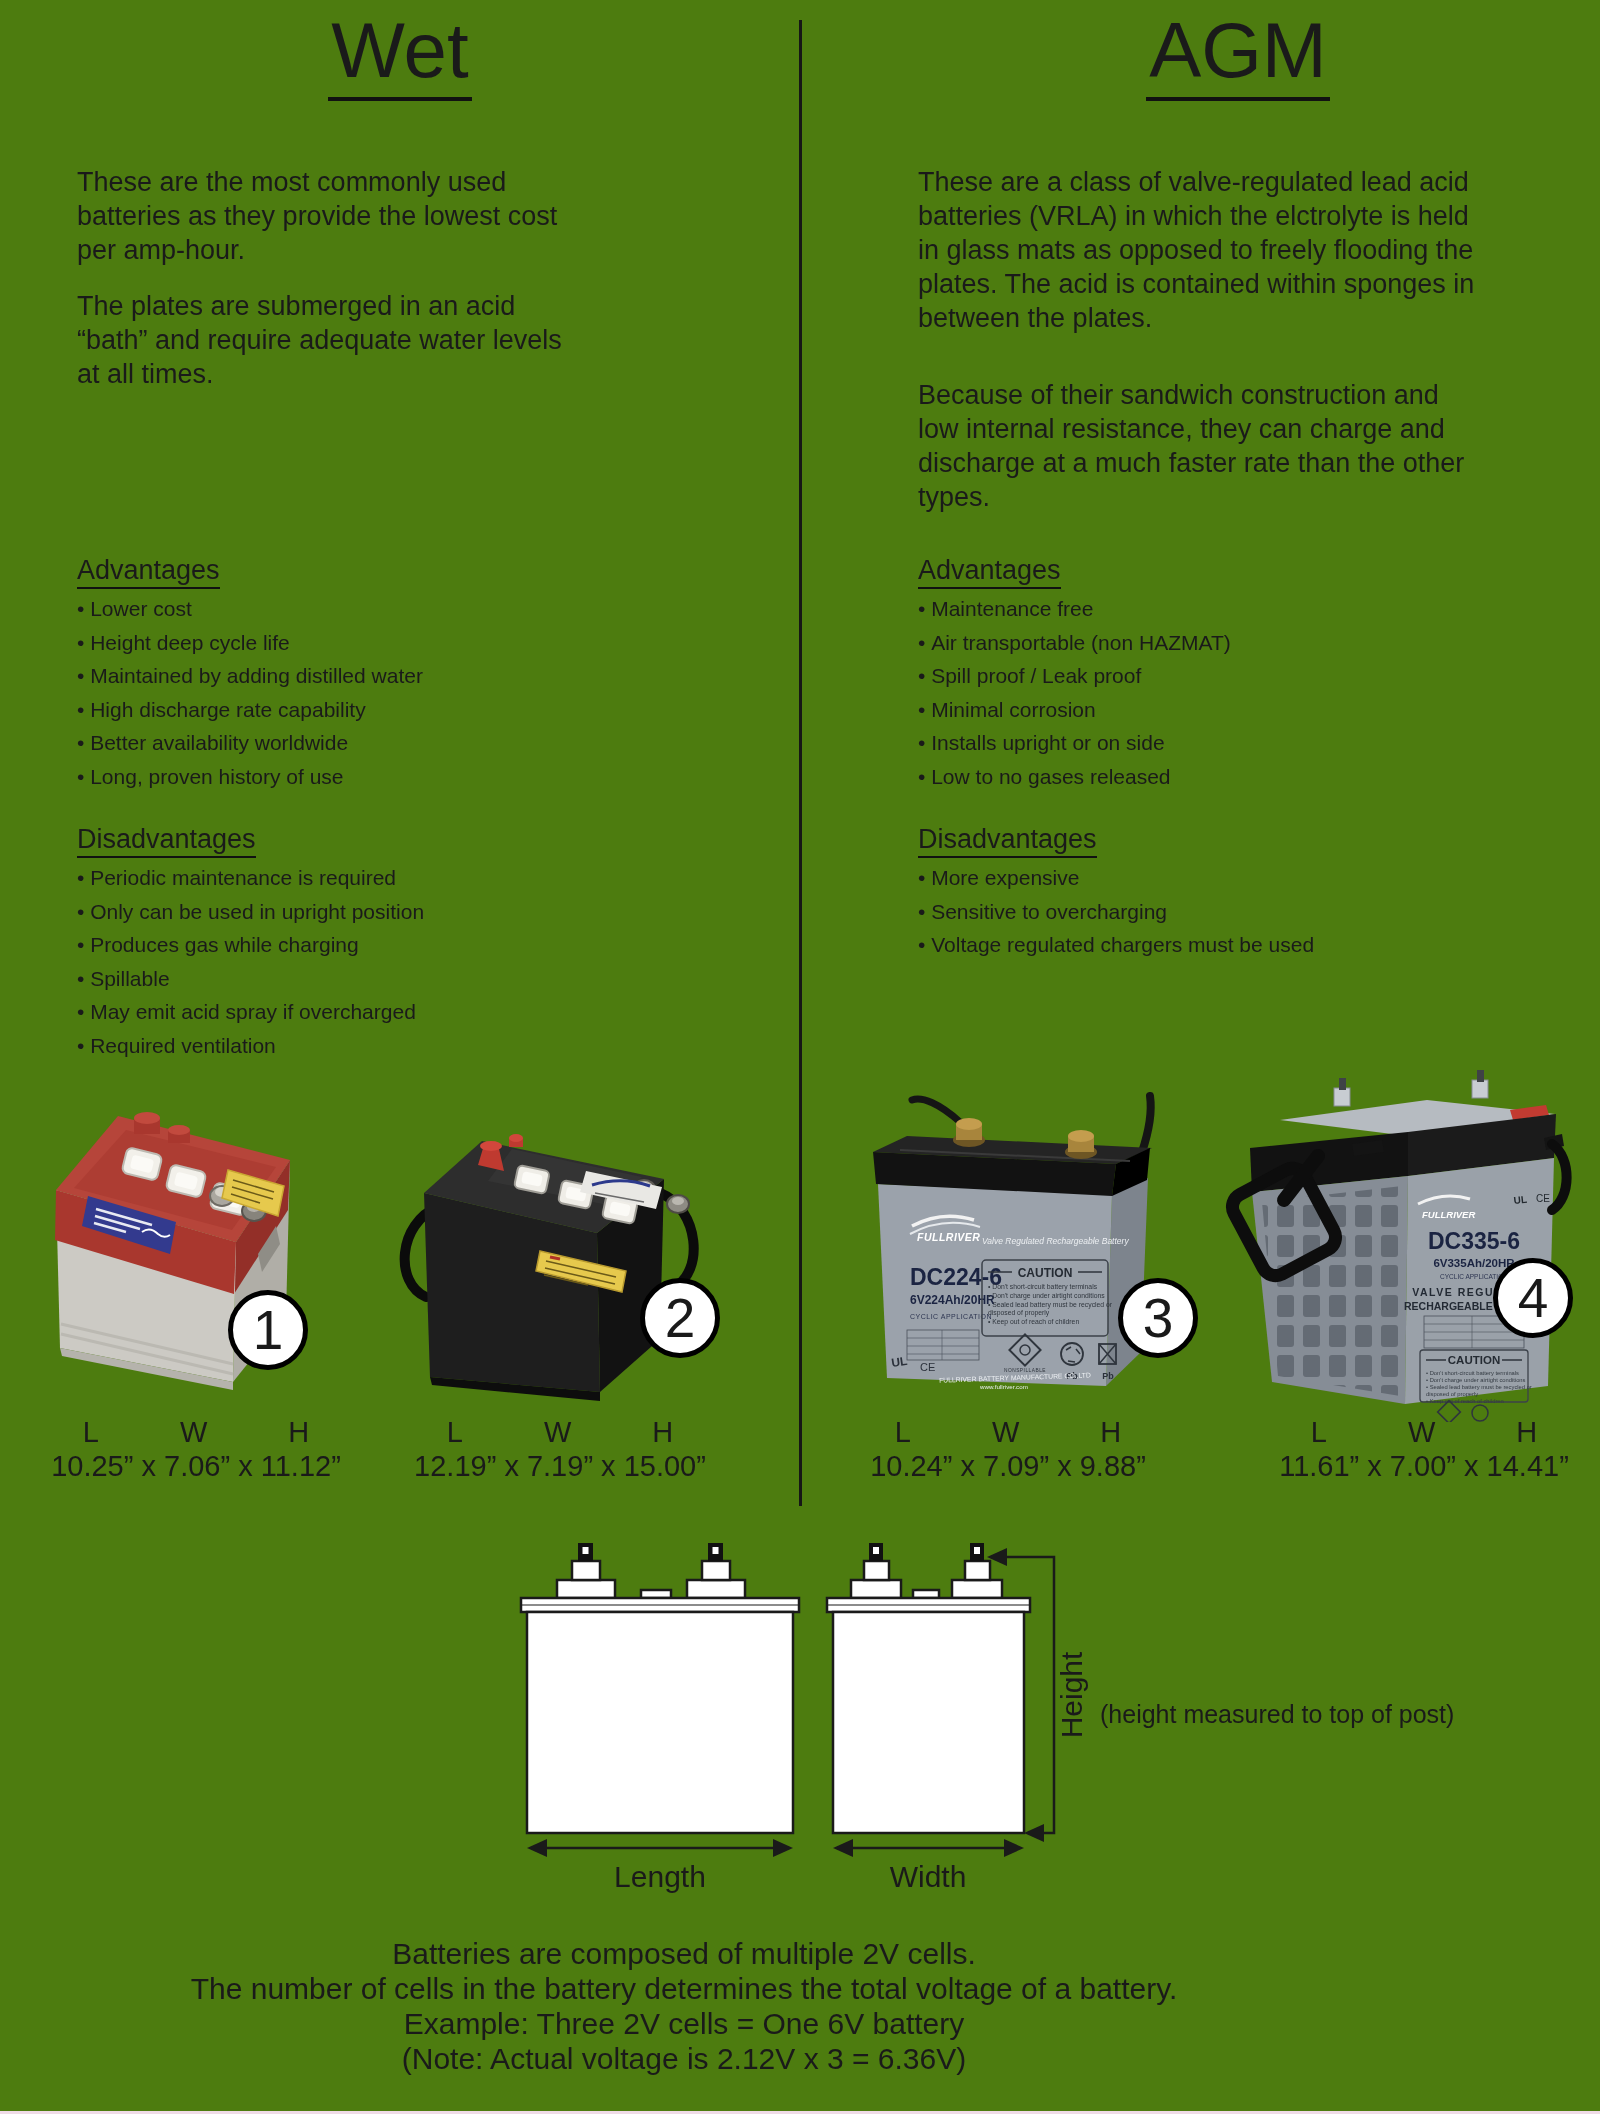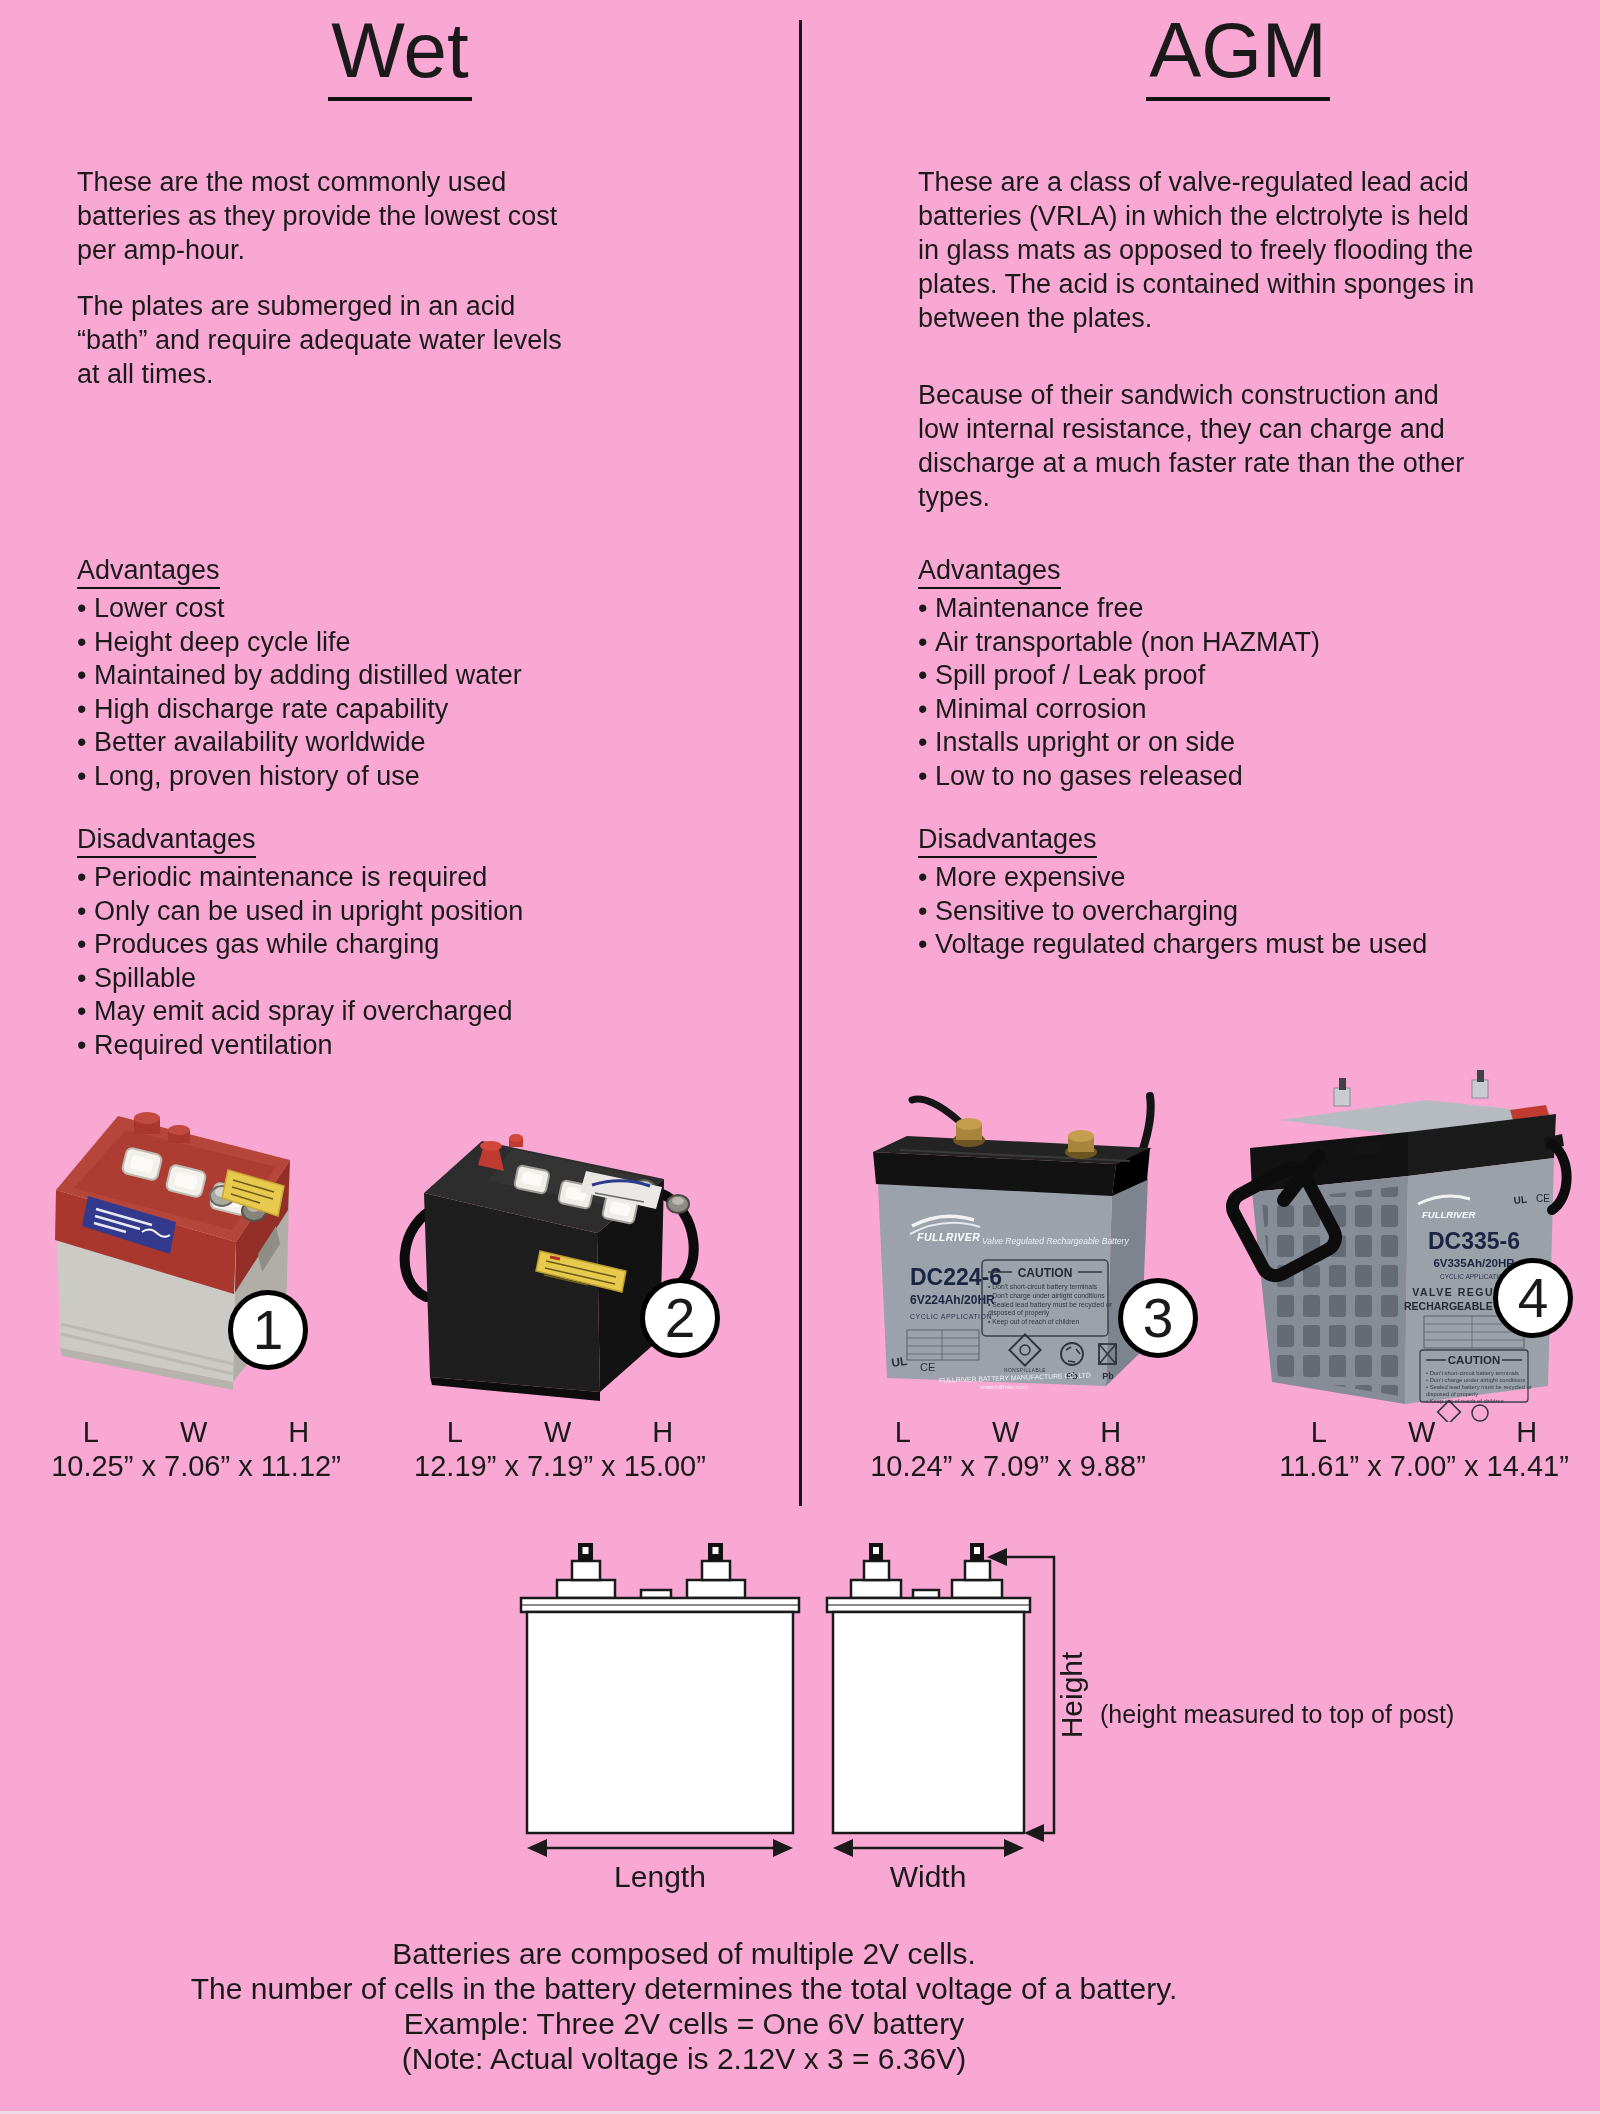--- a/index.html
+++ b/index.html
@@ -1,30 +1,30 @@
 <!DOCTYPE html>
 <html><head>
 <meta charset="utf-8">
 <style>
   html,body{margin:0;padding:0;background:#fff;}
-  .page{position:relative;width:1600px;height:2114px;background:#f9a8d4;overflow:hidden;
+  .page{position:relative;width:1600px;height:2114px;background:#4d7c0f;overflow:hidden;
         font-family:"Liberation Sans", sans-serif;color:#1a1a1a;}
   .abs{position:absolute;}
   
   .title-wrap{text-align:center;}
   .big-title{display:inline-block;font-size:78px;line-height:1;font-weight:400;
              border-bottom:4.5px solid #111;padding:0 3px 8px 3px;}
   
   .para .ln{font-size:27px;line-height:34px;white-space:nowrap;}
   
   .subhead{font-size:27px;line-height:34px;}
   .subhead span{border-bottom:2.5px solid #111;padding-bottom:2px;}
   
   ul.bullets{list-style:none;margin:0;padding:0;}
-  ul.bullets li{font-size:27px;line-height:33.5px;white-space:nowrap;}
+  ul.bullets li{font-size:21px;line-height:33.5px;white-space:nowrap;}
   ul.bullets li::before{content:"\2022\00a0";}
   
   .divider{left:799px;top:20px;width:3px;height:1486px;background:#161616;}
   
   .dimblock{width:360px;}
   .lwh{display:flex;justify-content:center;gap:81px;font-size:29px;line-height:30px;}
   .dims{text-align:center;font-size:29px;line-height:30px;margin-top:4px;white-space:nowrap;}
   
   .badge{width:70px;height:70px;border:5px solid #000;border-radius:50%;background:#fff;
          display:flex;align-items:center;justify-content:center;font-size:55px;line-height:1;z-index:6;}

